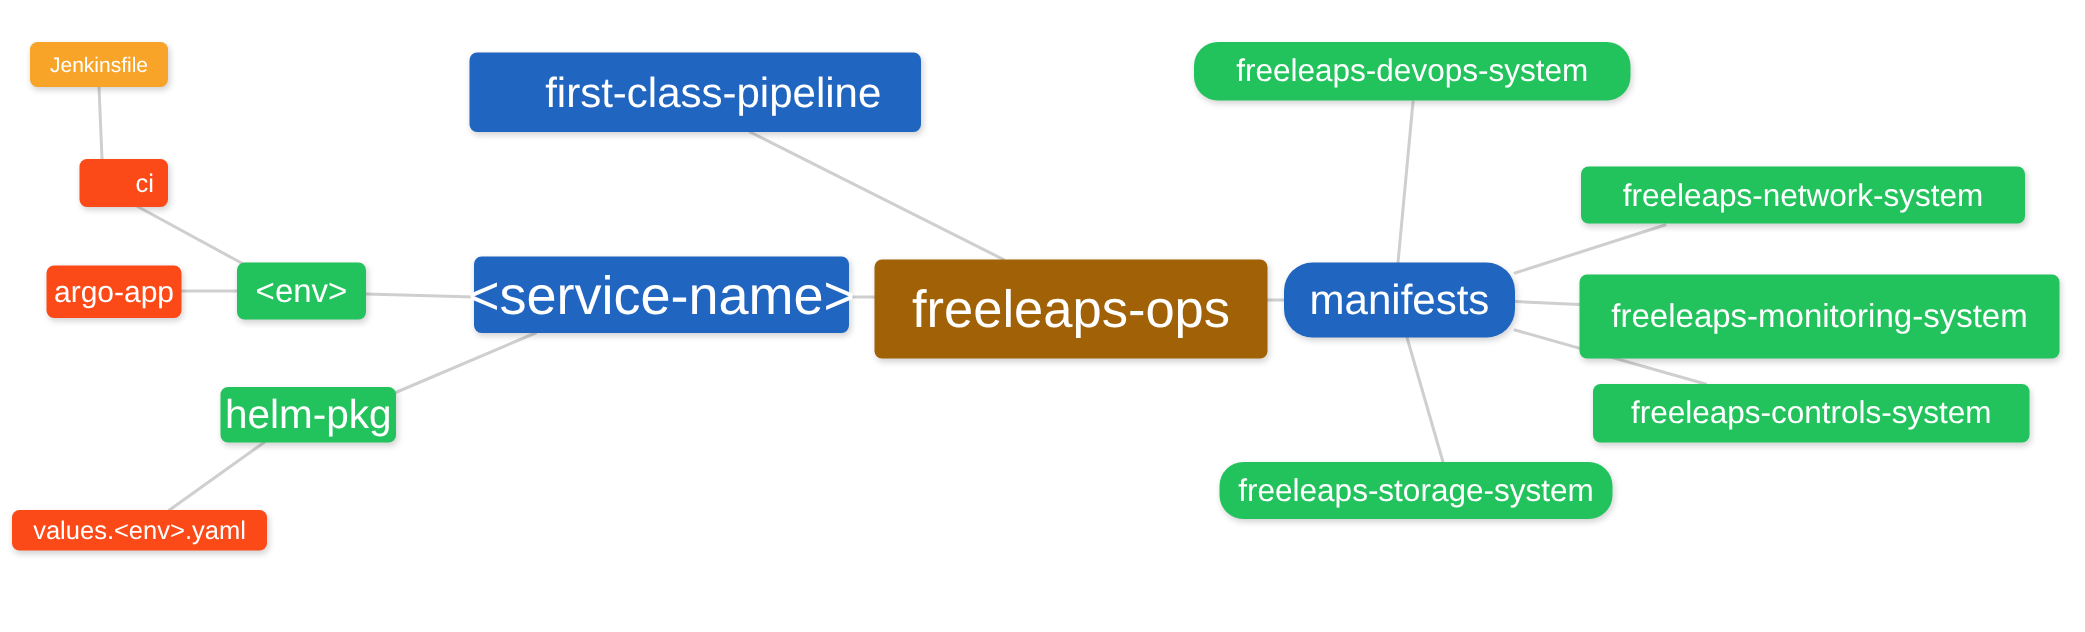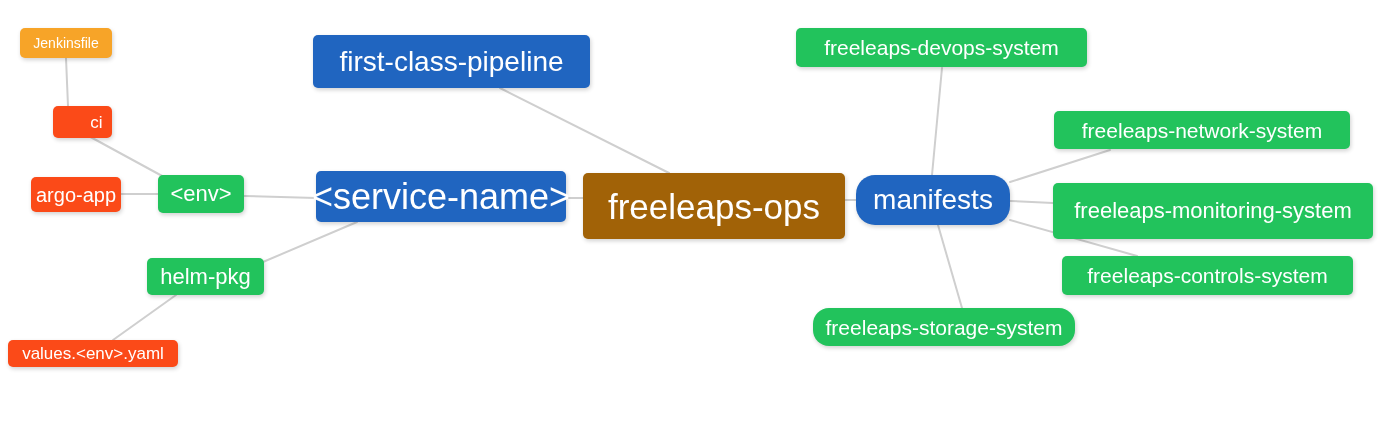--- a/index.html
+++ b/index.html
@@ -69,33 +69,33 @@
   </svg>
 
   <div class="node orange" style="left:20px; top:28px; width:92px; height:30px; font-size:14px;">Jenkinsfile</div>
 
   <div class="node red" style="left:53px; top:106px; width:31px; height:32px; font-size:17px;padding-left:28px;">ci</div>
 
   <div class="node red" style="left:31px; top:177px; width:90px; height:35px; font-size:20px;">argo-app</div>
 
   <div class="node green" style="left:158px; top:175px; width:86px; height:38px; font-size:22px;">&lt;env&gt;</div>
 
-  <div class="node green" style="left:147px; top:258px; width:117px; height:37px; font-size:22px;">helm-pkg</div>
+  <div class="node green" style="left:147px; top:258px; width:117px; height:37px; font-size:27px;">helm-pkg</div>
 
   <div class="node red" style="left:8px; top:340px; width:170px; height:27px; font-size:17px;">values.&lt;env&gt;.yaml</div>
 
-  <div class="node blue" style="left:313px; top:35px; width:277px; height:53px; font-size:28px;">first-class-pipeline</div>
+  <div class="node blue" style="left:313px; top:35px; width:277px; height:53px; font-size:28px;padding-left:24px;">first-class-pipeline</div>
 
   <div class="node blue" style="left:316px; top:171px; width:250px; height:51px; font-size:36px;">&lt;service-name&gt;</div>
 
   <div class="node dark" style="left:583px; top:173px; width:262px; height:66px; font-size:35px;">freeleaps-ops</div>
 
   <div class="node blue" style="left:856px; top:175px; width:154px; height:50px; font-size:28px;border-radius:19px;">manifests</div>
 
-  <div class="node green" style="left:796px; top:28px; width:291px; height:39px; font-size:21px;">freeleaps-devops-system</div>
+  <div class="node green" style="left:796px; top:28px; width:291px; height:39px; font-size:21px;border-radius:16px;">freeleaps-devops-system</div>
 
   <div class="node green" style="left:1054px; top:111px; width:296px; height:38px; font-size:21px;">freeleaps-network-system</div>
 
   <div class="node green" style="left:1053px; top:183px; width:320px; height:56px; font-size:22px;">freeleaps-monitoring-system</div>
 
   <div class="node green" style="left:1062px; top:256px; width:291px; height:39px; font-size:21px;">freeleaps-controls-system</div>
 
   <div class="node green" style="left:813px; top:308px; width:262px; height:38px; font-size:21px;border-radius:16px;">freeleaps-storage-system</div>
 
 </div>

